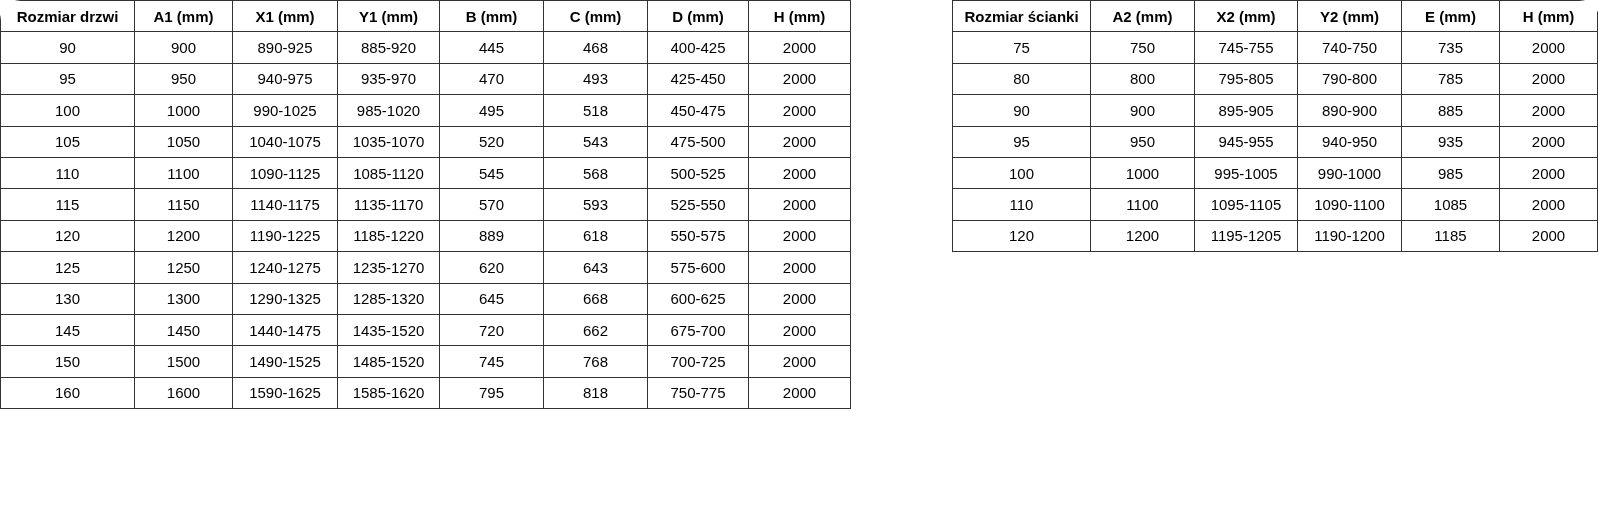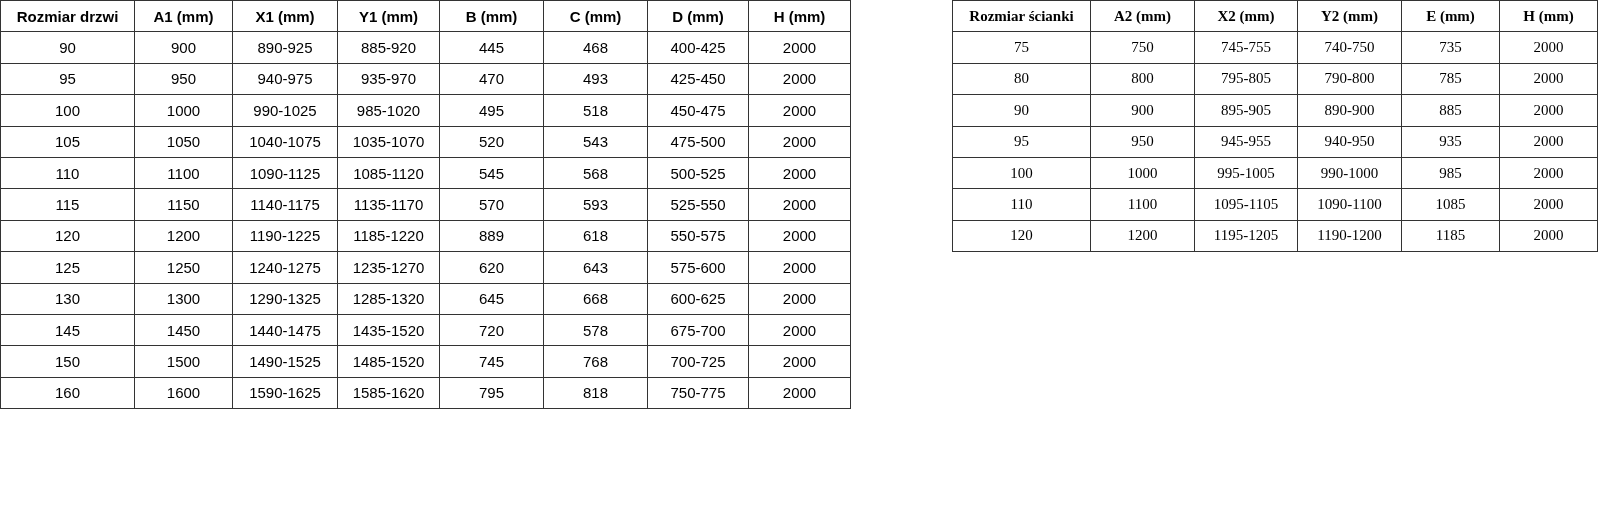--- a/index.html
+++ b/index.html
@@ -13,20 +13,21 @@
     background: var(--bg-color);
   }
   .canvas {
     position: relative;
     width: 1600px;
     height: 514px;
     background: var(--bg-color);
     font-family: "Liberation Sans", sans-serif;
     color: var(--text-color);
     overflow: hidden;
+    border-radius: 21px;
   }
   table.tbl {
     position: absolute;
     border-collapse: collapse;
     table-layout: fixed;
     background: var(--bg-color);
   }
   table.tbl th, table.tbl td {
     border: 1.5px solid var(--border-color);
     text-align: center;
@@ -45,21 +46,20 @@
   }
   table.door-table {
     left: 0px;
     top: 0px;
     width: 850px;
   }
   table.wall-table {
     left: 952px;
     top: 0px;
     width: 645px;
-    font-family: Liberation Serif, serif;
   }
 </style>
 </head>
 <body>
 
 <div class="canvas">
 
   <table class="tbl door-table">
     <colgroup>
       <col style="width:134px">
@@ -173,21 +173,21 @@
           <td>668</td>
           <td>600-625</td>
           <td>2000</td>
         </tr>
         <tr>
           <td>145</td>
           <td>1450</td>
           <td>1440-1475</td>
           <td>1435-1520</td>
           <td>720</td>
-          <td>578</td>
+          <td>662</td>
           <td>675-700</td>
           <td>2000</td>
         </tr>
         <tr>
           <td>150</td>
           <td>1500</td>
           <td>1490-1525</td>
           <td>1485-1520</td>
           <td>745</td>
           <td>768</td>

